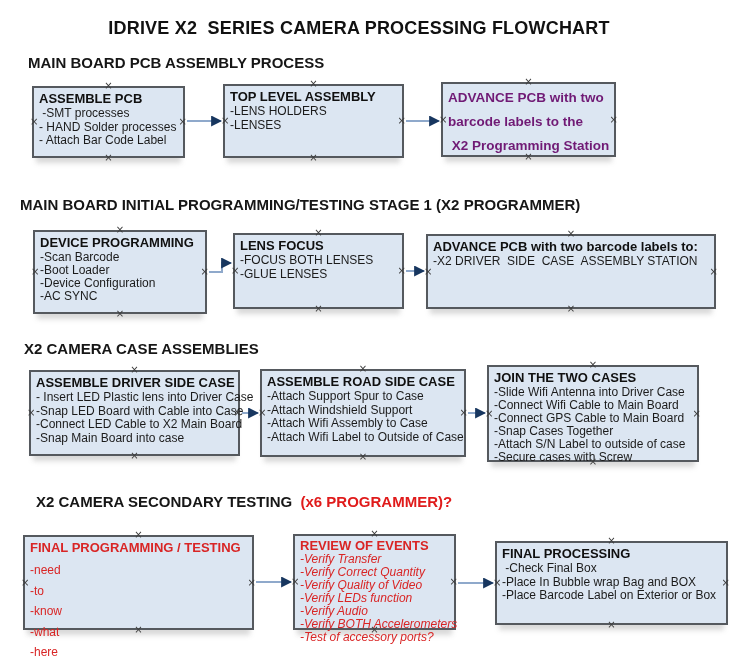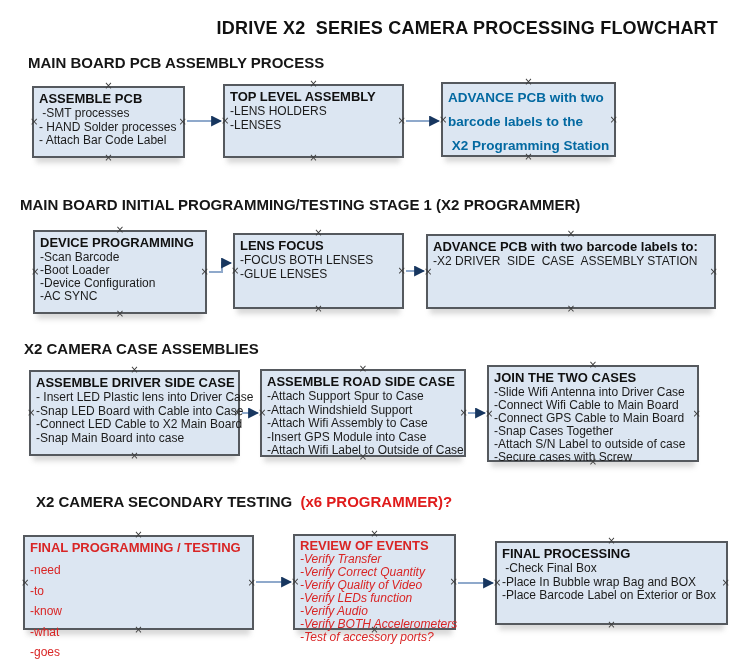--- a/index.html
+++ b/index.html
@@ -5,39 +5,39 @@
   html,body{margin:0;padding:0;background:#ffffff;}
   #canvas{
     position:relative;
     width:747px;height:662px;
     background:#ffffff;
     font-family:"Liberation Sans", sans-serif;
     overflow:hidden;
   }
   .ttl{
     position:absolute;left:0;top:18px;width:718px;
-    text-align:right;font-size:18px;font-weight:bold;color:#111;
+    text-align:center;font-size:18px;font-weight:bold;color:#111;
     white-space:pre;letter-spacing:.2px;
   }
   .shead{
     position:absolute;font-size:15px;font-weight:bold;color:#161616;white-space:pre;
   }
   .shead .red{color:#e01b1b;}
   .fbox{
     position:absolute;box-sizing:border-box;
     background:#dce6f2;border:2px solid #55595e;
     padding:3px 5px 0 5px;
     box-shadow:0 9px 5px -4px rgba(120,120,120,.28);
   }
   .fbox .btitle{font-size:13px;font-weight:bold;color:#101010;line-height:16px;white-space:pre;}
   .fbox .line{font-size:12px;color:#1b1b1b;line-height:13.5px;white-space:pre;}
   .fbox.red-box .btitle,.fbox.red-box .line{color:#d92525;}
   
   #box-advance1{padding-top:2px;}
-  #box-advance1 .bline{font-size:13.5px;font-weight:bold;color:#0369a1;line-height:24px;white-space:pre;}
+  #box-advance1 .bline{font-size:13.5px;font-weight:bold;color:#701a75;line-height:24px;white-space:pre;}
   #box-review{padding-top:2px;overflow:visible;}
   #box-review .btitle{line-height:15px;}
   #box-review .line{line-height:13px;font-style:italic;}
   #box-finalprog .line{line-height:12.5px;margin-top:8px;}
   #box-join .line{line-height:13px;}
   #box-device .line{line-height:13px;}
   
   .cp{
     position:absolute;font-size:10px;line-height:10px;color:#3d3d3d;
     font-family:"DejaVu Sans", sans-serif;pointer-events:none;
@@ -133,21 +133,20 @@
       <span class="cp cpb">×</span>
       <span class="cp cpl">×</span>
       <span class="cp cpr">×</span>
     </div>
 
   <div class="fbox" id="box-road" style="left:260px;top:369px;width:206px;height:88px;">
     <div class="btitle">ASSEMBLE ROAD SIDE CASE</div>
     <div class="line">-Attach Support Spur to Case</div>
     <div class="line">-Attach Windshield Support</div>
     <div class="line">-Attach Wifi Assembly to Case</div>
-    <div class="line">-Insert GPS Module into Case</div>
     <div class="line">-Attach Wifi Label to Outside of Case</div>
   <span class="cp cpt">×</span>
       <span class="cp cpb">×</span>
       <span class="cp cpl">×</span>
       <span class="cp cpr">×</span>
     </div>
 
   <div class="fbox" id="box-join" style="left:487px;top:365px;width:212px;height:97px;">
     <div class="btitle">JOIN THE TWO CASES</div>
     <div class="line">-Slide Wifi Antenna into Driver Case</div>
@@ -161,21 +160,20 @@
       <span class="cp cpl">×</span>
       <span class="cp cpr">×</span>
     </div>
 
   <div class="fbox red-box" id="box-finalprog" style="left:23px;top:535px;width:231px;height:95px;">
     <div class="btitle">FINAL PROGRAMMING / TESTING</div>
     <div class="line">-need</div>
     <div class="line">-to</div>
     <div class="line">-know</div>
     <div class="line">-what</div>
-    <div class="line">-goes</div>
     <div class="line">-here</div>
   <span class="cp cpt">×</span>
       <span class="cp cpb">×</span>
       <span class="cp cpl">×</span>
       <span class="cp cpr">×</span>
     </div>
 
   <div class="fbox red-box" id="box-review" style="left:293px;top:534px;width:163px;height:96px;">
     <div class="btitle">REVIEW OF EVENTS</div>
     <div class="line">-Verify Transfer</div>

